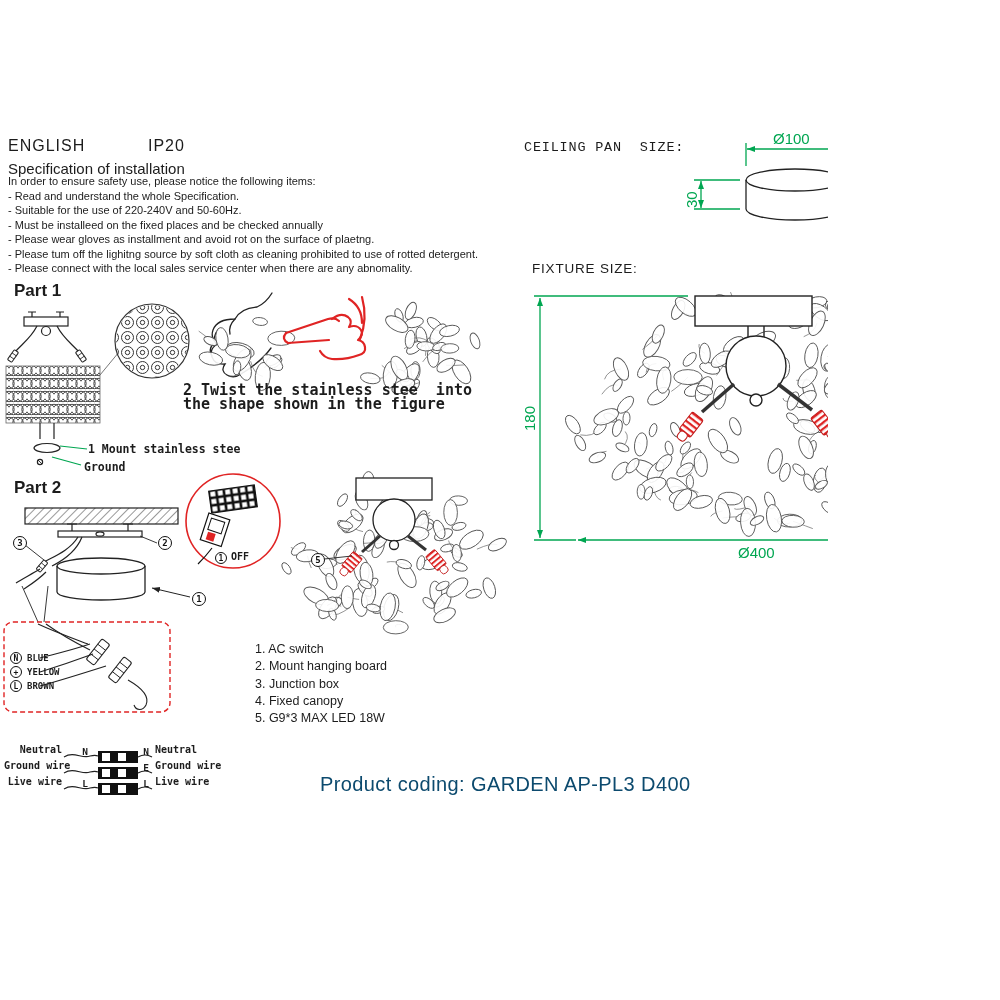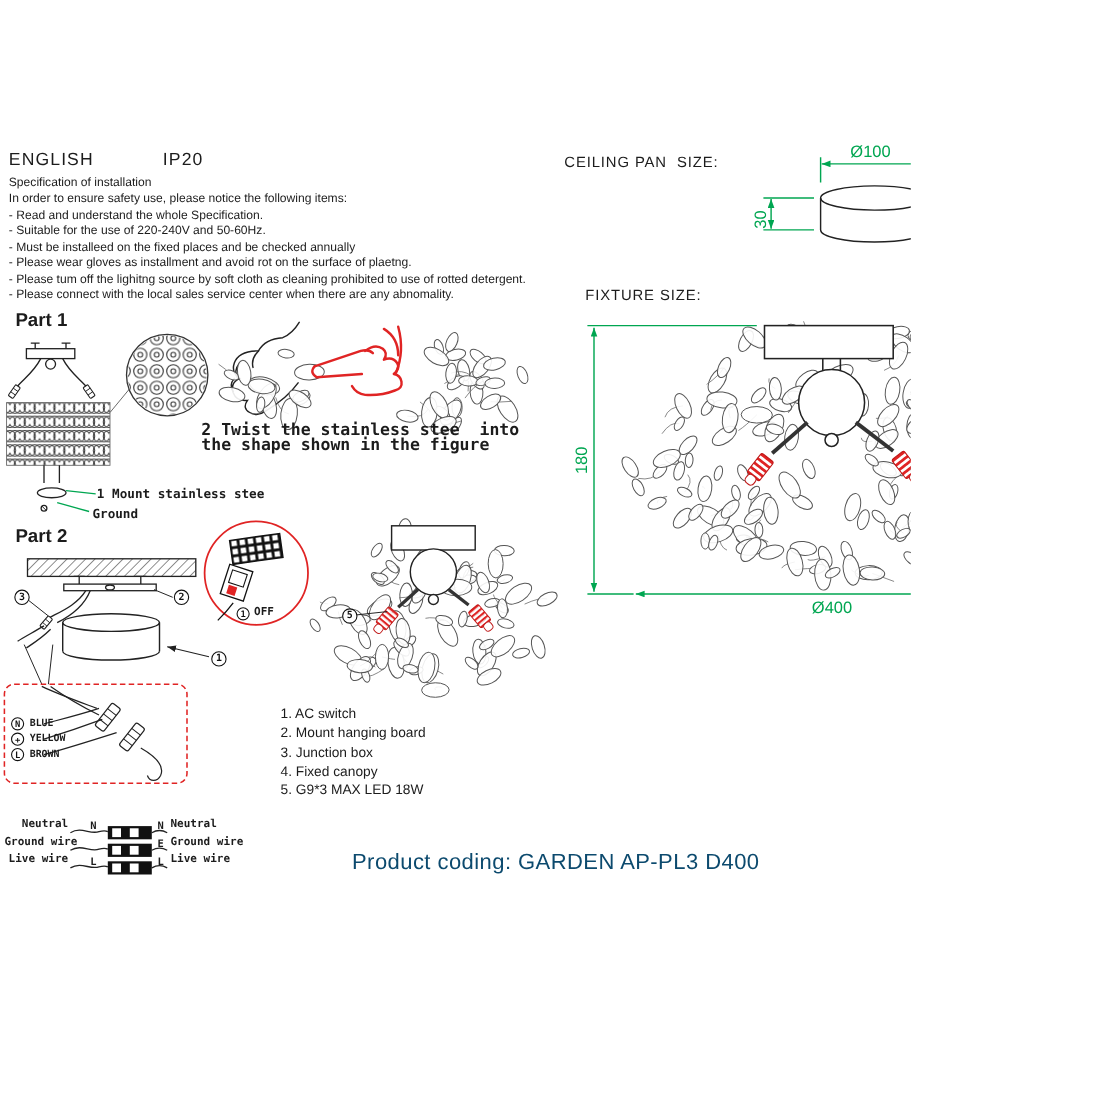--- a/index.html
+++ b/index.html
@@ -568,23 +568,23 @@
         <rect x="98" y="783" width="40" height="12" fill="#111" stroke="none"></rect>
         <rect x="102" y="785" width="8" height="8" fill="#fff" stroke="none"></rect>
         <rect x="118" y="785" width="8" height="8" fill="#fff" stroke="none"></rect>
         <path d="M138,789 q7,-4 14,0"></path>
       </g>
     </g>
   </svg>
 
   <div class="t" style="left:8px;top:136px;font-size:16px;letter-spacing:1px;">ENGLISH</div>
   <div class="t" style="left:148px;top:136px;font-size:16px;letter-spacing:1px;">IP20</div>
-  <div class="t" style="left:513px;top:140px;font-size:13.5px;letter-spacing:0.8px;">CEILING PAN  SIZE:</div>
-
-  <div class="t" style="left:8px;top:160px;font-size:11px;">Specification of installation</div>
+  <div class="t" style="left:524px;top:140px;font-size:13.5px;letter-spacing:0.8px;font-family:Liberation Mono, monospace;">CEILING PAN  SIZE:</div>
+
+  <div class="t" style="left:8px;top:160px;font-size:15px;">Specification of installation</div>
   <div class="t" style="left:8px;top:175px;font-size:11px;">In order to ensure safety use, please notice the following items:</div>
   <div class="t" style="left:8px;top:190px;font-size:11px;">- Read and understand the whole Specification.</div>
   <div class="t" style="left:8px;top:204px;font-size:11px;">- Suitable for the use of 220-240V and 50-60Hz.</div>
   <div class="t" style="left:8px;top:233px;font-size:11px;">- Please wear gloves as installment and avoid rot on the surface of plaetng.</div>
   <div class="t" style="left:8px;top:219px;font-size:11px;">- Must be installeed on the fixed places and be checked annually</div>
   <div class="t" style="left:8px;top:248px;font-size:11px;">- Please tum off the lighitng source by soft cloth as cleaning prohibited to use of rotted detergent.</div>
   <div class="t" style="left:8px;top:262px;font-size:11px;">- Please connect with the local sales service center when there are any abnomality.</div>
 
   <div class="t" style="left:532px;top:261px;font-size:13.5px;letter-spacing:0.8px;">FIXTURE SIZE:</div>
 

